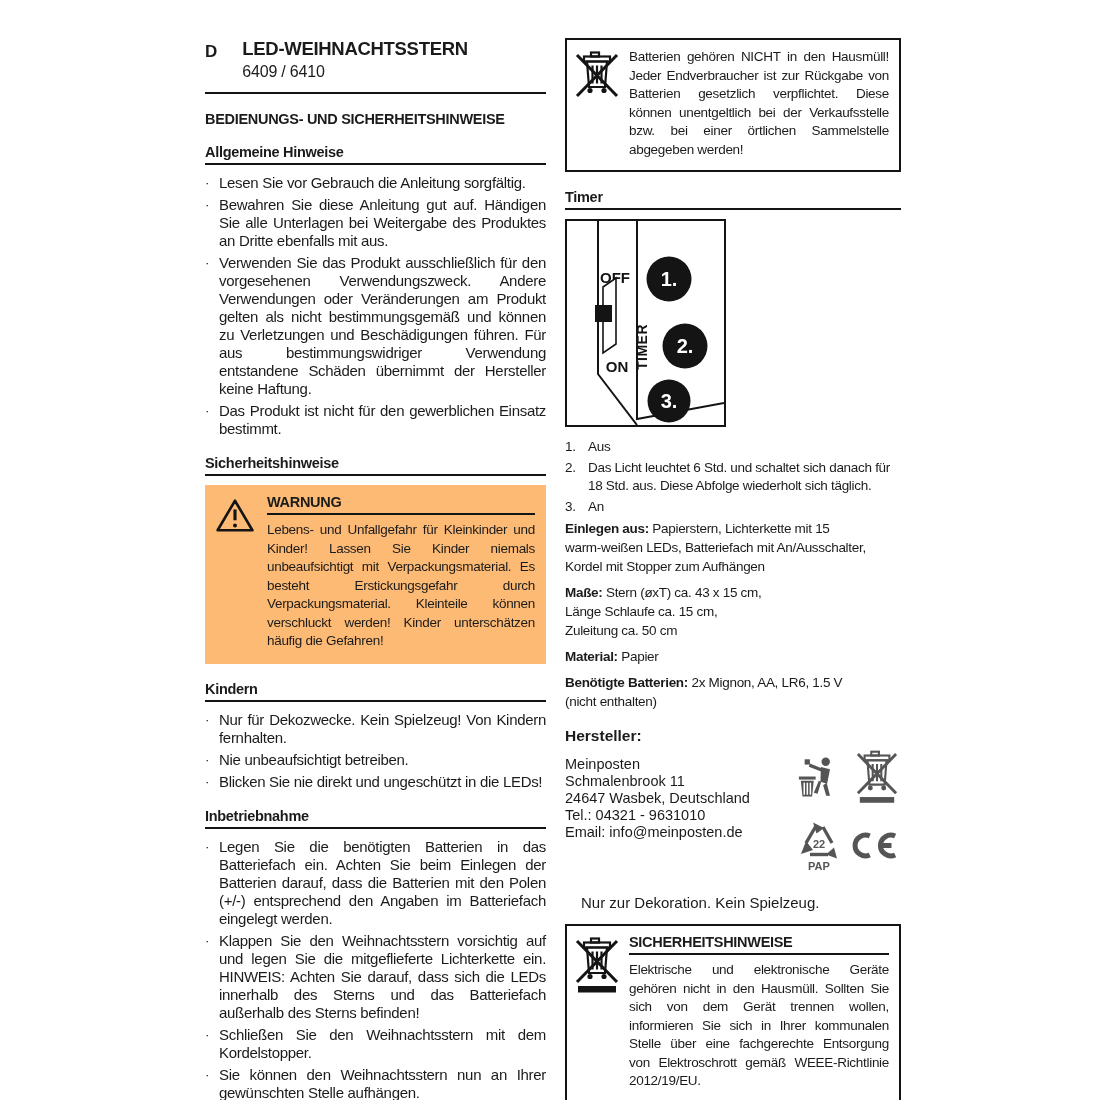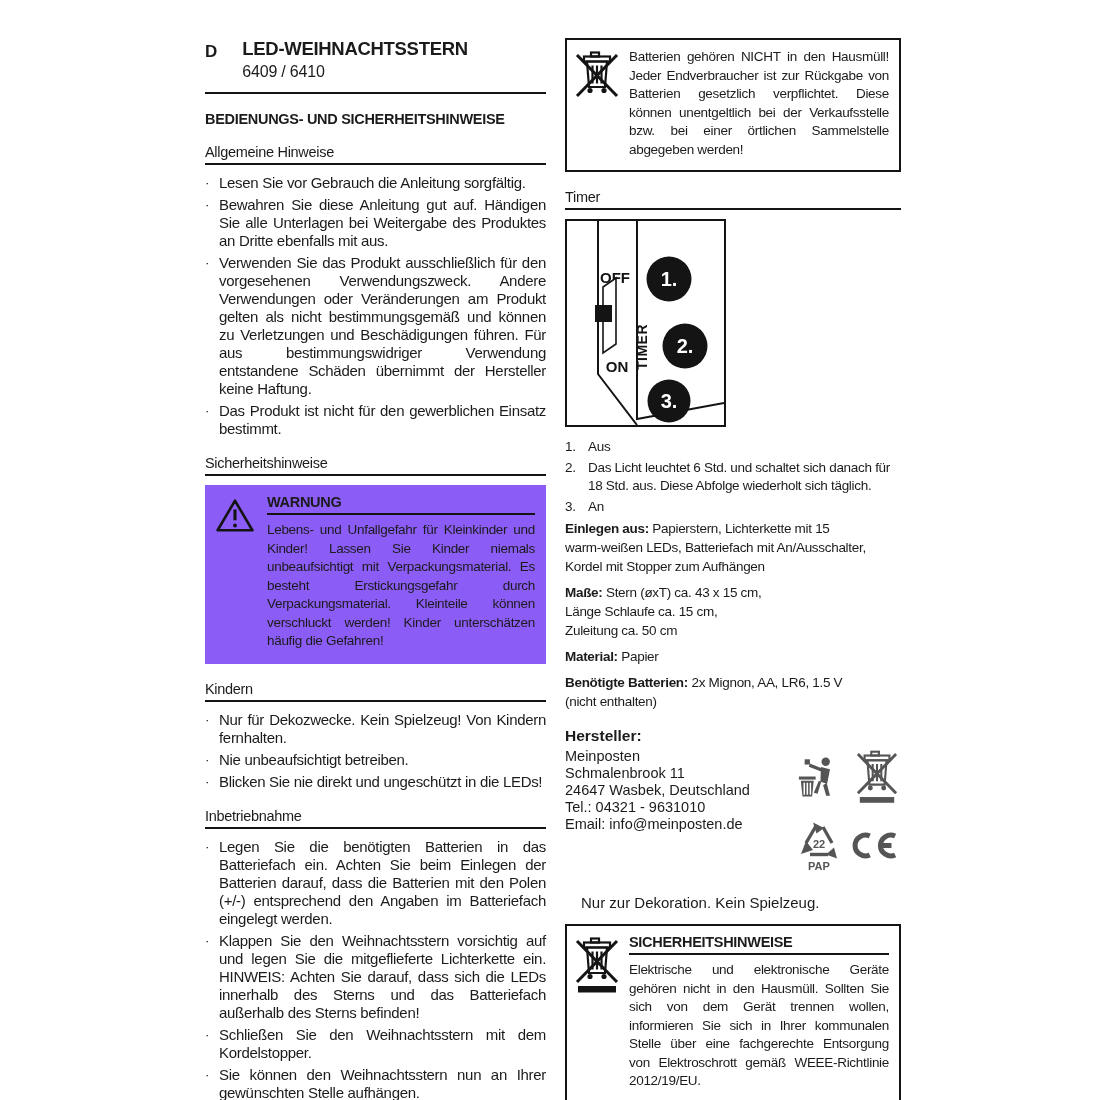--- a/index.html
+++ b/index.html
@@ -12,31 +12,31 @@
   .col.right{left:565px;width:336px;}
 
   
   .title-block{display:flex;gap:25px;align-items:flex-start;}
   .lang{font-size:17px;font-weight:bold;padding-top:4px;}
   .title{font-size:18.5px;font-weight:bold;letter-spacing:-0.3px;}
   .model{font-size:16px;margin-top:3px;letter-spacing:-0.2px;}
   .title-rule{border:0;border-top:2px solid #141414;margin:11px 0 0;}
   .subtitle{font-weight:bold;font-size:14.5px;letter-spacing:-0.3px;margin:17px 0 16px;}
   .section-h{
-    font-weight:normal;font-size:14.5px;letter-spacing:-0.3px;
+    font-weight:bold;font-size:14.5px;letter-spacing:-0.3px;
     border-bottom:2px solid #141414;padding-bottom:3px;margin:17px 0 9px;
   }
 
   
   .bullet{display:flex;gap:8px;margin-bottom:4px;}
   .bullet .dot{flex:0 0 6px;font-size:13.5px;line-height:18px;}
   .bullet .btxt{flex:1;font-size:15px;line-height:18px;letter-spacing:-0.3px;text-align:justify;}
 
   
-  .warnbox{background:#8b5cf6;display:flex;gap:12px;padding:9px 11px 13px 10px;margin:2px 0 4px;}
+  .warnbox{background:#fdba74;display:flex;gap:12px;padding:9px 11px 13px 10px;margin:2px 0 4px;}
   .warn-icon{flex:0 0 40px;padding-top:3px;}
   .warn-body{flex:1;}
   .box-title{
     font-weight:bold;font-size:14.5px;letter-spacing:-0.3px;
     border-bottom:2px solid #141414;padding-bottom:3px;margin-bottom:6px;
   }
   .warn-text,.note-text{font-size:13.5px;line-height:18.5px;letter-spacing:-0.3px;text-align:justify;}
 
   .notebox{border:2px solid #141414;display:flex;gap:10px;padding:8px 10px 11px 8px;}
   .note-icon{flex:0 0 44px;padding-top:2px;}
@@ -49,21 +49,21 @@
   .num-item .num{flex:0 0 18px;font-size:13.5px;line-height:18px;letter-spacing:-0.3px;}
   .num-item .ntxt{flex:1;font-size:13.5px;line-height:18px;letter-spacing:-0.3px;}
 
   
   .spec{margin:0 0 7px;font-size:13.5px;line-height:19px;letter-spacing:-0.3px;white-space:pre-line;}
   .spec b{letter-spacing:-0.3px;}
 
   
   .maker-row{display:flex;justify-content:space-between;margin-top:16px;}
   .maker{font-family:"Liberation Sans",sans-serif;letter-spacing:0;}
-  .maker-h{font-weight:bold;font-size:15.5px;margin-bottom:3px;}
+  .maker-h{font-weight:bold;font-size:15.5px;margin-bottom:11px;}
   .maker-line{font-size:14.5px;line-height:17px;}
   .cert-icons{
     display:grid;grid-template-columns:48px 48px;gap:8px 10px;
     align-items:center;justify-items:center;padding-top:22px;
   }
   .deko{font-size:15px;margin:17px 16px 13px;}
 </style>
 </head>
 <body>
 

